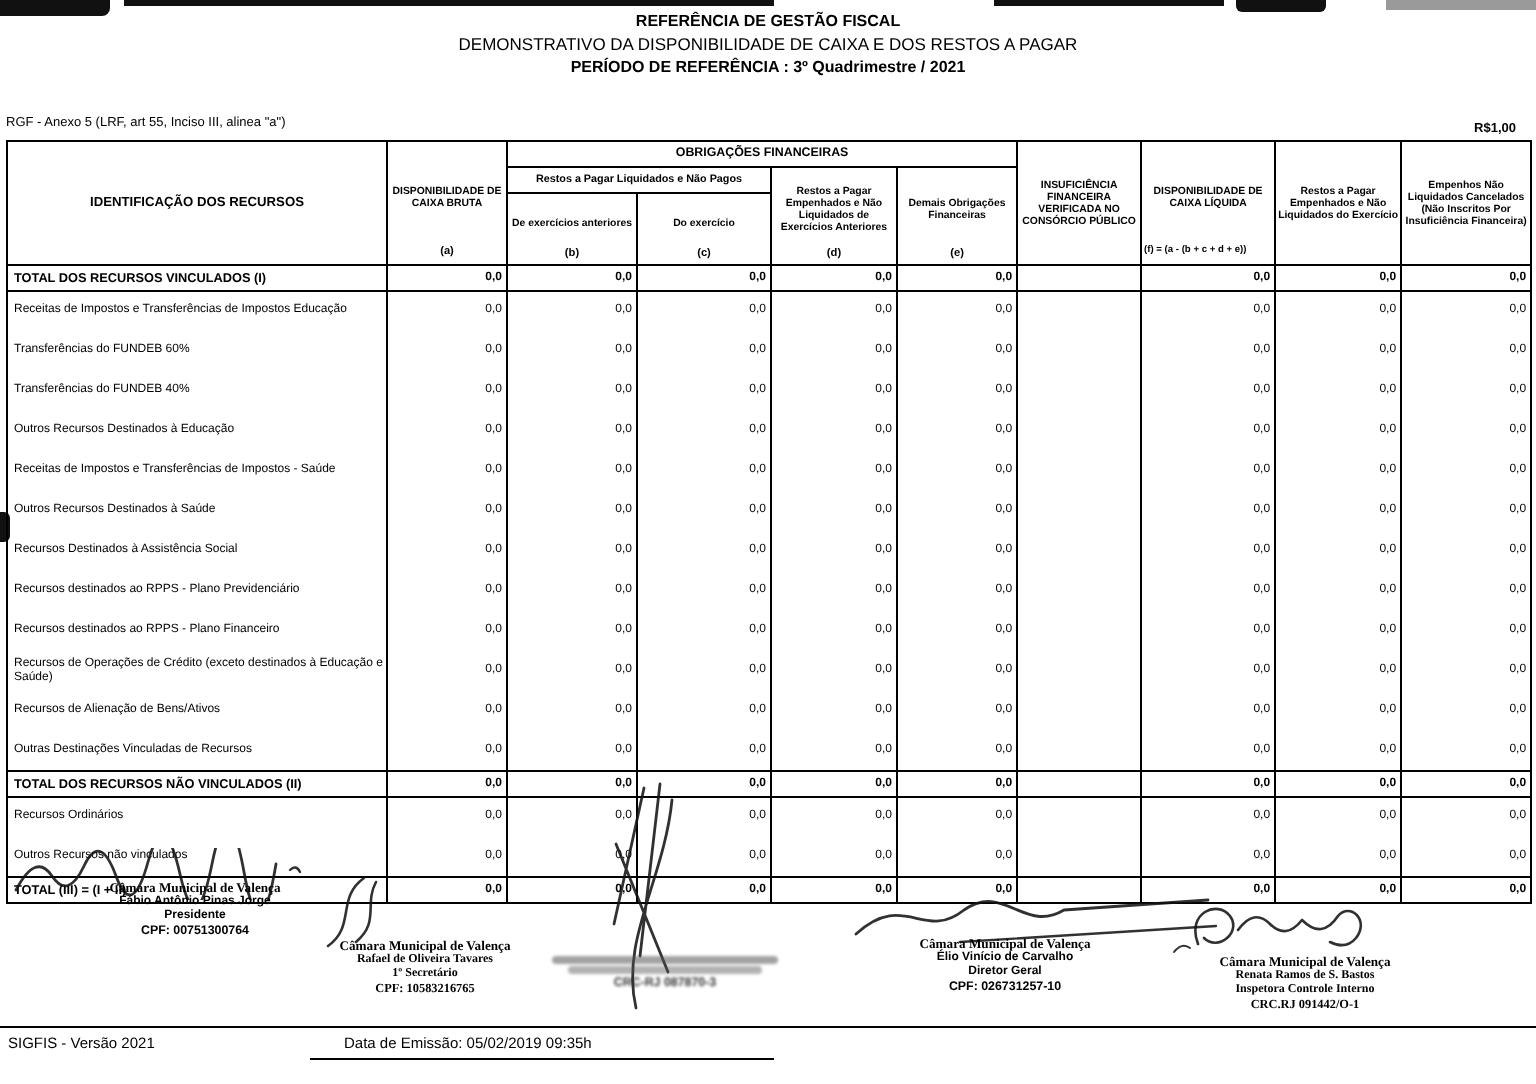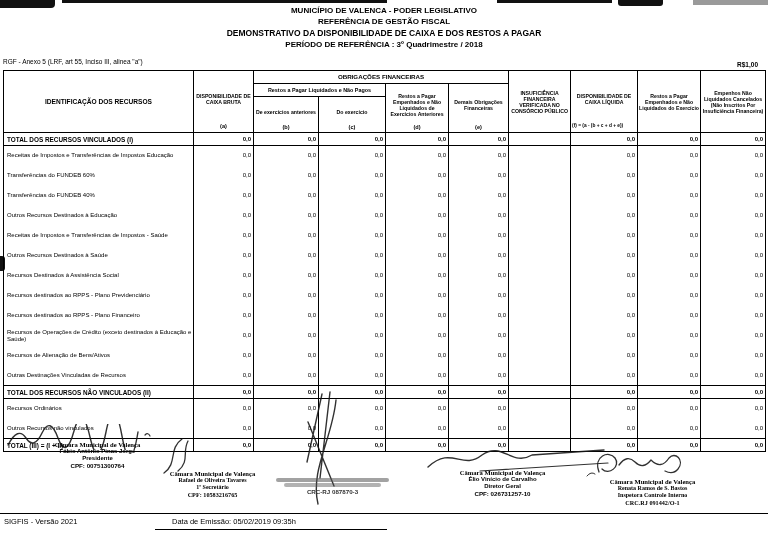--- a/index.html
+++ b/index.html
@@ -7,21 +7,21 @@
   .page { position:relative; width:768px; height:542px; background:#ffffff; color:#000; overflow:hidden; }
 
   
   .art { position:absolute; background:#111; }
   .art.gray { background:#9a9a9a; }
 
   
   .doc-header { position:absolute; top:5px; left:0; width:100%; text-align:center; }
   .doc-header .l1 { font-size:8px; font-weight:600; line-height:11px; }
   .doc-header .l2 { font-size:8px; font-weight:600; line-height:11px; }
-  .doc-header .l3 { font-size:8.5px; font-weight:700; line-height:12px; }
+  .doc-header .l3 { font-size:8.5px; font-weight:400; line-height:12px; }
   .doc-header .l4 { font-size:8px; font-weight:600; line-height:11px; }
   .annex { position:absolute; top:58px; left:3px; font-size:6.5px; }
   .currency { position:absolute; top:61px; right:10px; font-size:6.5px; font-weight:700; }
 
   
   table.main { position:absolute; top:70px; left:3px; width:762px; border-collapse:collapse; table-layout:fixed; }
   table.main th, table.main td { overflow:hidden; }
   thead th { border:1px solid #000; font-weight:700; text-align:center; padding:1px; font-size:5.2px; line-height:6px; vertical-align:middle; }
   th.obrig { font-size:6.2px; }
   th.rpnp  { font-size:5.4px; }
@@ -66,24 +66,23 @@
 <div class="page">
 
   <div class="art" style="left:0;top:0;width:55px;height:8px;border-radius:0 0 4px 0;"></div>
   <div class="art" style="left:62px;top:0;width:325px;height:2.5px;"></div>
   <div class="art" style="left:497px;top:0;width:115px;height:2.5px;"></div>
   <div class="art" style="left:618px;top:0;width:45px;height:6px;border-radius:0 0 3px 3px;"></div>
   <div class="art gray" style="left:693px;top:0;width:75px;height:5px;"></div>
   <div class="edge-blob"></div>
 
   <div class="doc-header">
-    <div class="l1">MUNICÍPIO DE VALENCA - PODER LEGISLATIVO</div>
     <div class="l2">REFERÊNCIA DE GESTÃO FISCAL</div>
     <div class="l3">DEMONSTRATIVO DA DISPONIBILIDADE DE CAIXA E DOS RESTOS A PAGAR</div>
-    <div class="l4">PERÍODO DE REFERÊNCIA : 3º Quadrimestre / 2018</div>
+    <div class="l4">PERÍODO DE REFERÊNCIA : 3º Quadrimestre / 2021</div>
   </div>
   <div class="annex">RGF - Anexo 5 (LRF, art 55, Inciso III, alinea "a")</div>
   <div class="currency">R$1,00</div>
 
   <table class="main">
     <colgroup>
       <col style="width:190px">
         <col style="width:60px">
         <col style="width:65px">
         <col style="width:67px">

